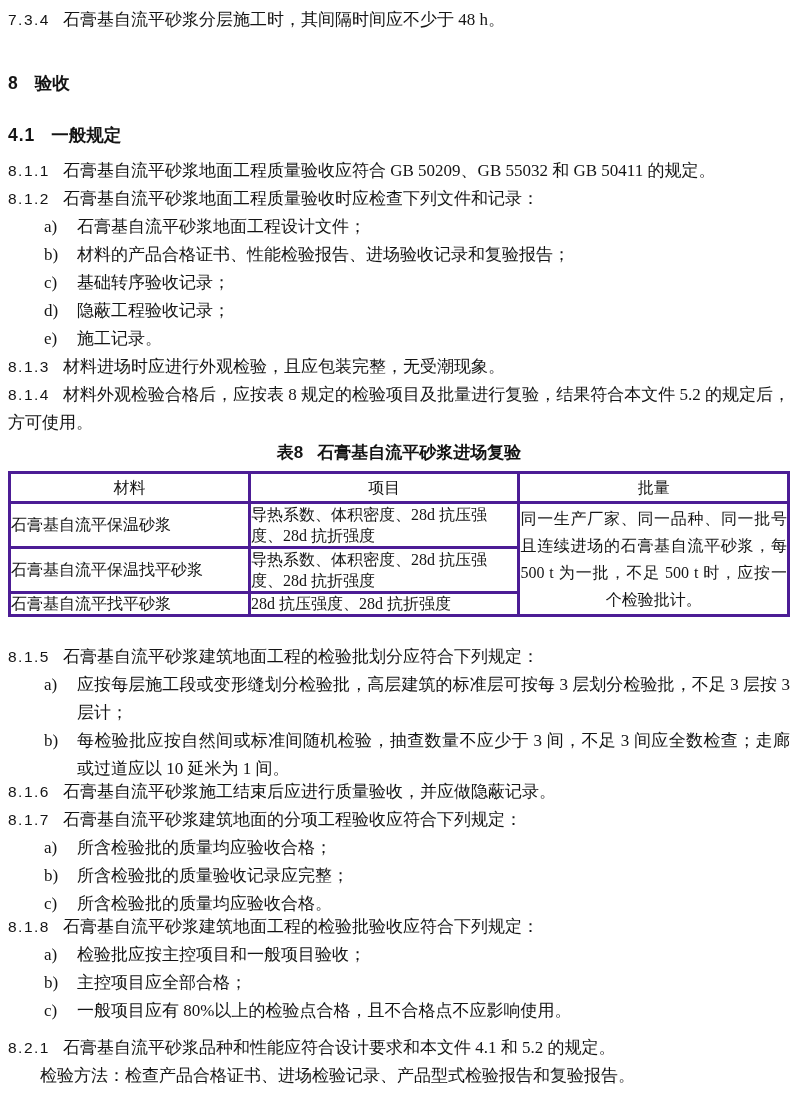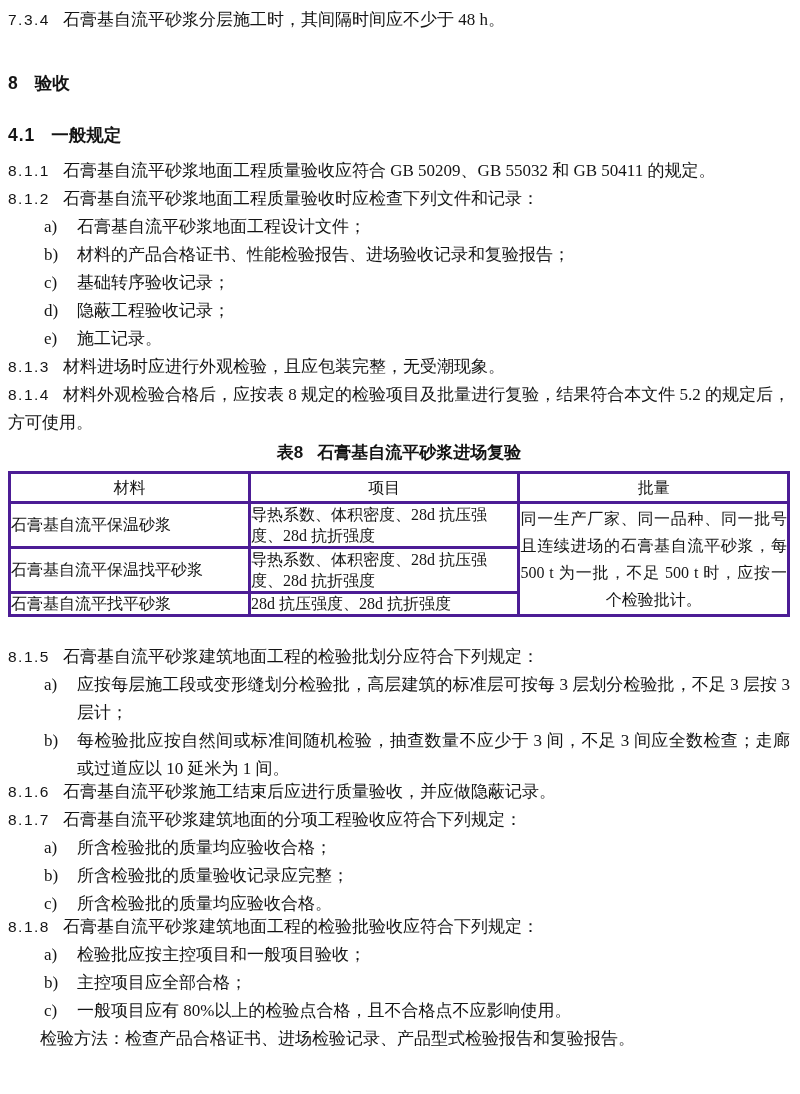--- a/index.html
+++ b/index.html
@@ -114,15 +114,16 @@
   <p class="li"><span class="limark">a)</span><span>所含检验批的质量均应验收合格；</span></p>
   <p class="li"><span class="limark">b)</span><span>所含检验批的质量验收记录应完整；</span></p>
   <p class="li"><span class="limark">c)</span><span>所含检验批的质量均应验收合格。</span></p>
 
   <p class="clause c818"><span class="cnum">8.1.8</span><span>石膏基自流平砂浆建筑地面工程的检验批验收应符合下列规定：</span></p>
   <p class="li"><span class="limark">a)</span><span>检验批应按主控项目和一般项目验收；</span></p>
   <p class="li"><span class="limark">b)</span><span>主控项目应全部合格；</span></p>
   <p class="li"><span class="limark">c)</span><span>一般项目应有 80%以上的检验点合格，且不合格点不应影响使用。</span></p>
 
 
+  <p class="clause c821"><span class="cnum">8.2.1</span><span>石膏基自流平砂浆品种和性能应符合设计要求和本文件 4.1 和 5.2 的规定。</span></p>
   <p class="method">检验方法：检查产品合格证书、进场检验记录、产品型式检验报告和复验报告。</p>
 
 </div>
 
 </body></html>

